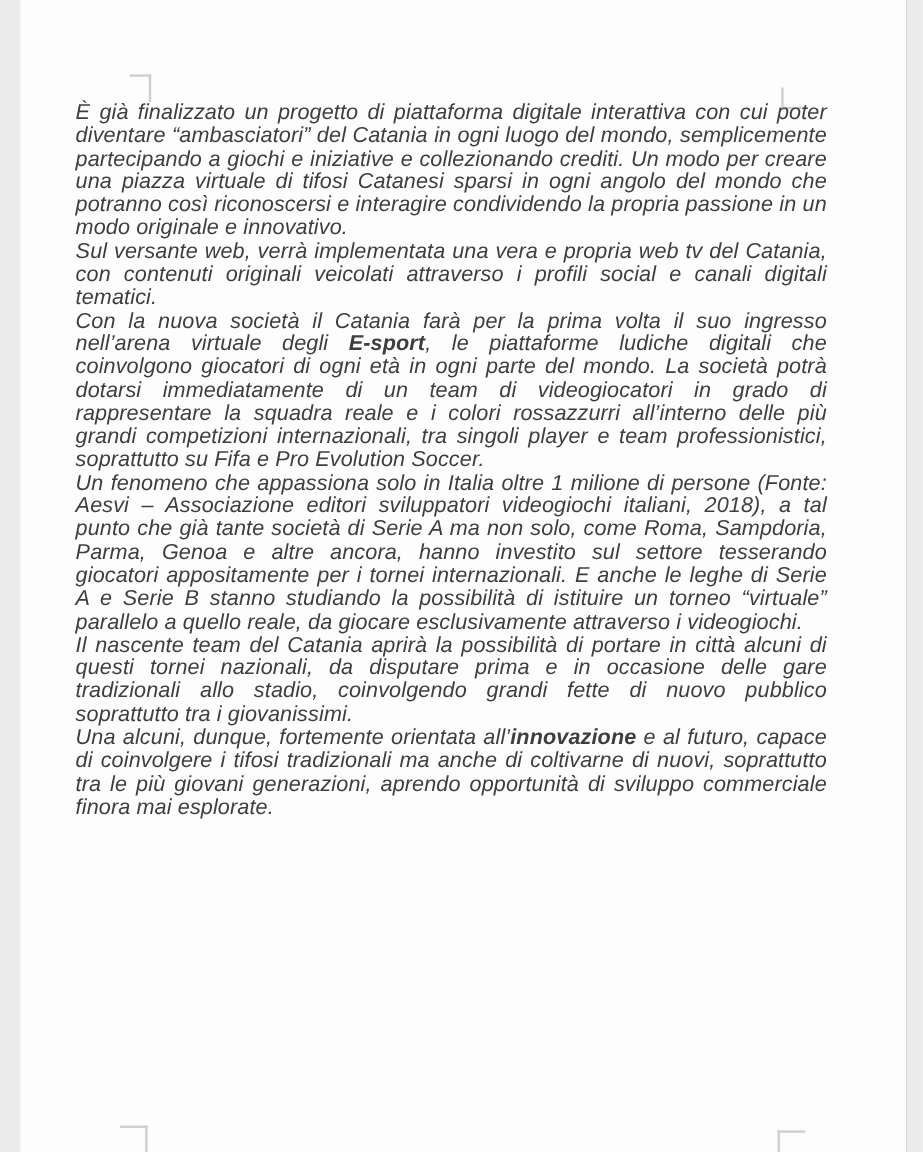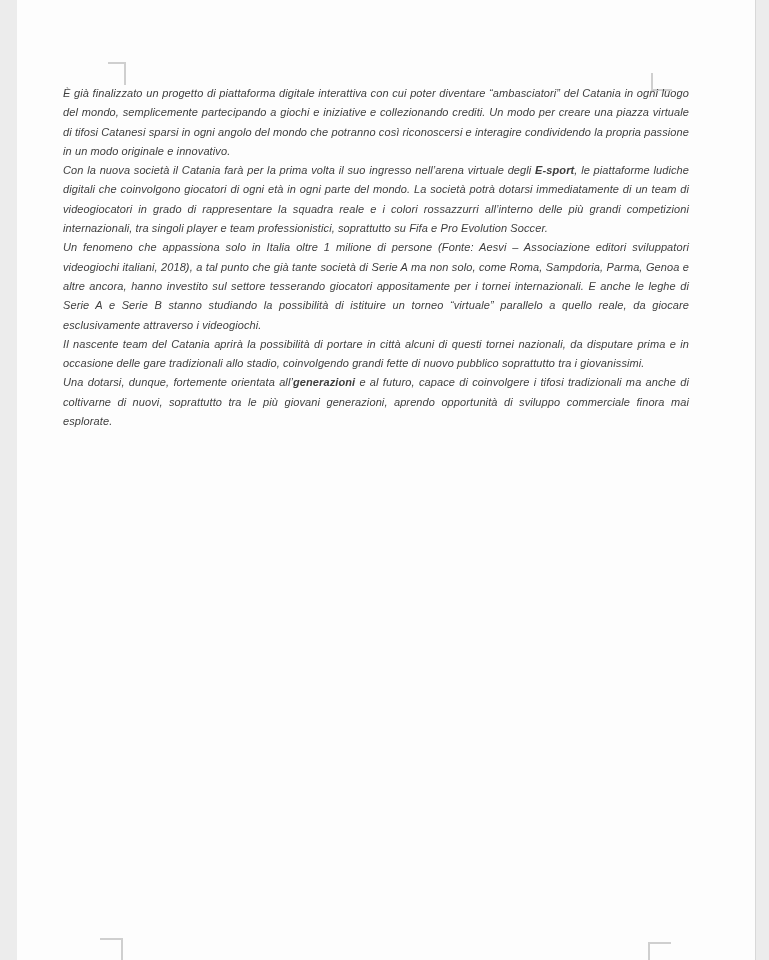--- a/index.html
+++ b/index.html
@@ -48,21 +48,21 @@
     border-top: 2px solid #cfcfcf;
     border-left: 2px solid #cfcfcf;
   }
   .textblock {
     position: absolute;
     left: 63px;
     top: 84px;
     width: 626px;
     color: #3e3e3e;
     font-style: italic;
-    font-size: 11px;
+    font-size: 18px;
     line-height: 19.3px;
     letter-spacing: 0.1px;
     text-align: justify;
   }
   .textblock p {
     margin: 0;
     padding: 0;
   }
   .textblock .b {
     font-weight: bold;
@@ -73,17 +73,18 @@
 
 <div class="paper"></div>
 
 <div class="crop crop-tl"></div>
 <div class="crop crop-tr"></div>
 <div class="crop crop-bl"></div>
 <div class="crop crop-br"></div>
 
 <div class="textblock">
     <p><span>È già finalizzato un progetto di piattaforma digitale interattiva con cui poter diventare “ambasciatori” del Catania in ogni luogo del mondo, semplicemente partecipando a giochi e iniziative e collezionando crediti. Un modo per creare una piazza virtuale di tifosi Catanesi sparsi in ogni angolo del mondo che potranno così riconoscersi e interagire condividendo la propria passione in un modo originale e innovativo.</span></p>
+    <p><span>Sul versante web, verrà implementata una vera e propria web tv del Catania, con contenuti originali veicolati attraverso i profili social e canali digitali tematici.</span></p>
     <p><span>Con la nuova società il Catania farà per la prima volta il suo ingresso nell’arena virtuale degli </span><span class="b">E-sport</span><span>, le piattaforme ludiche digitali che coinvolgono giocatori di ogni età in ogni parte del mondo. La società potrà dotarsi immediatamente di un team di videogiocatori in grado di rappresentare la squadra reale e i colori rossazzurri all’interno delle più grandi competizioni internazionali, tra singoli player e team professionistici, soprattutto su Fifa e Pro Evolution Soccer.</span></p>
     <p><span>Un fenomeno che appassiona solo in Italia oltre 1 milione di persone (Fonte: Aesvi – Associazione editori sviluppatori videogiochi italiani, 2018), a tal punto che già tante società di Serie A ma non solo, come Roma, Sampdoria, Parma, Genoa e altre ancora, hanno investito sul settore tesserando giocatori appositamente per i tornei internazionali. E anche le leghe di Serie A e Serie B stanno studiando la possibilità di istituire un torneo “virtuale” parallelo a quello reale, da giocare esclusivamente attraverso i videogiochi.</span></p>
     <p><span>Il nascente team del Catania aprirà la possibilità di portare in città alcuni di questi tornei nazionali, da disputare prima e in occasione delle gare tradizionali allo stadio, coinvolgendo grandi fette di nuovo pubblico soprattutto tra i giovanissimi.</span></p>
-    <p><span>Una dotarsi, dunque, fortemente orientata all’</span><span class="b">generazioni</span><span> e al futuro, capace di coinvolgere i tifosi tradizionali ma anche di coltivarne di nuovi, soprattutto tra le più giovani generazioni, aprendo opportunità di sviluppo commerciale finora mai esplorate.</span></p>
+    <p><span>Una alcuni, dunque, fortemente orientata all’</span><span class="b">innovazione</span><span> e al futuro, capace di coinvolgere i tifosi tradizionali ma anche di coltivarne di nuovi, soprattutto tra le più giovani generazioni, aprendo opportunità di sviluppo commerciale finora mai esplorate.</span></p>
   </div>
 
 </body></html>

